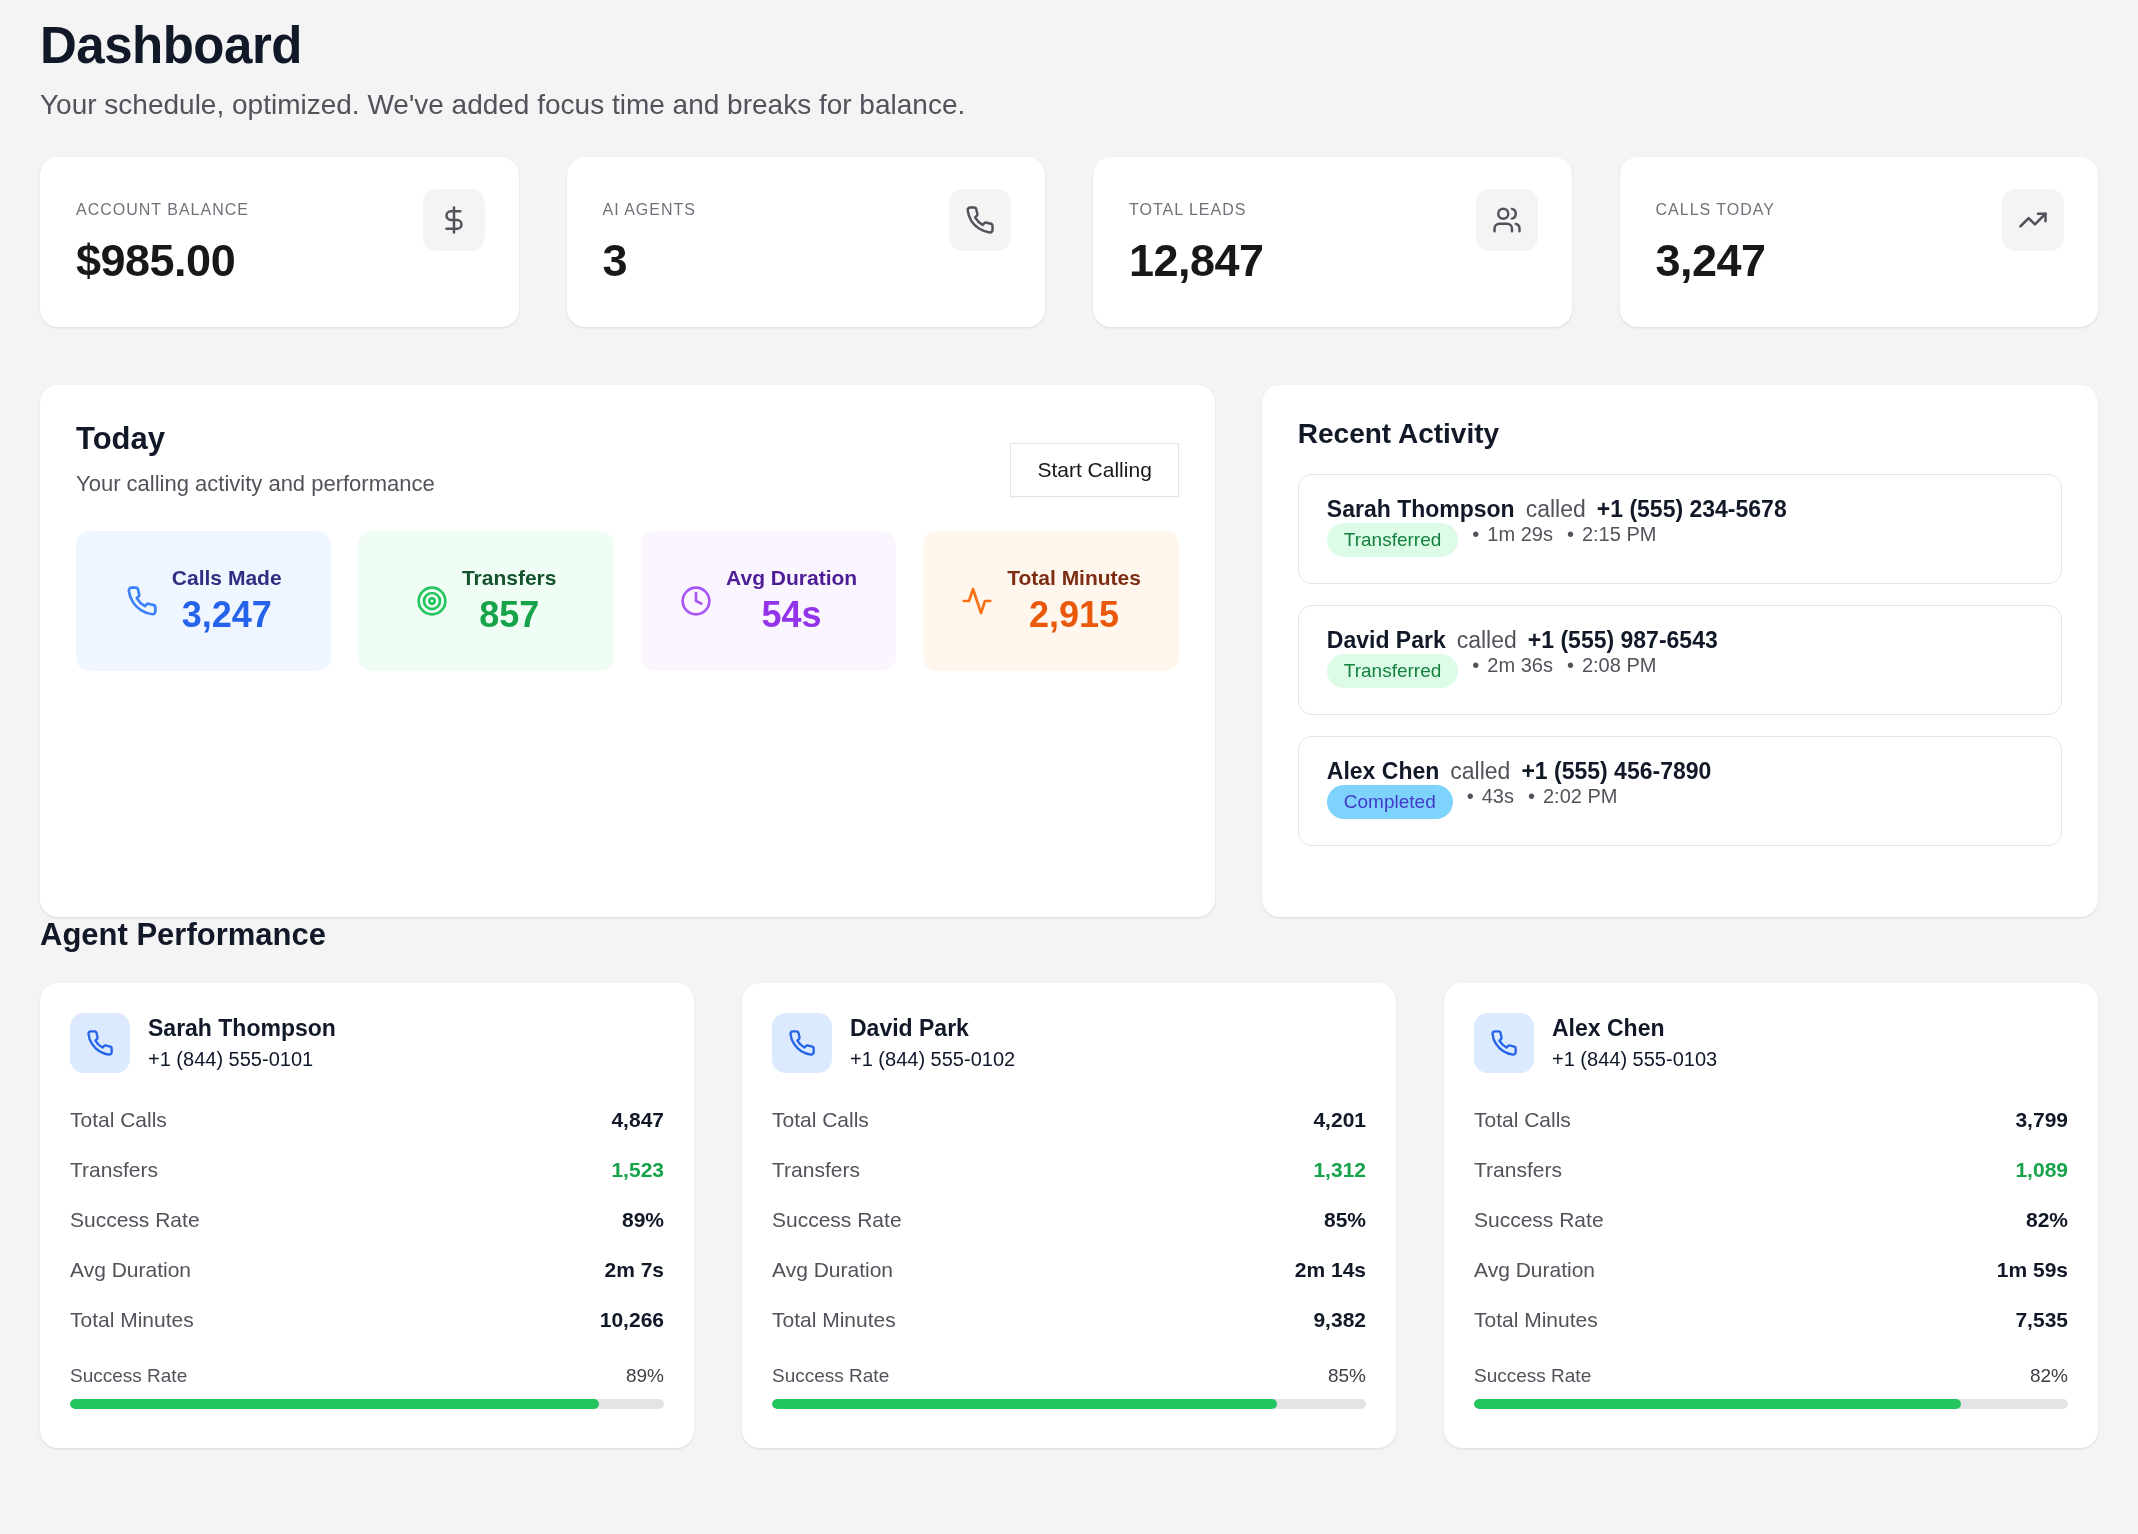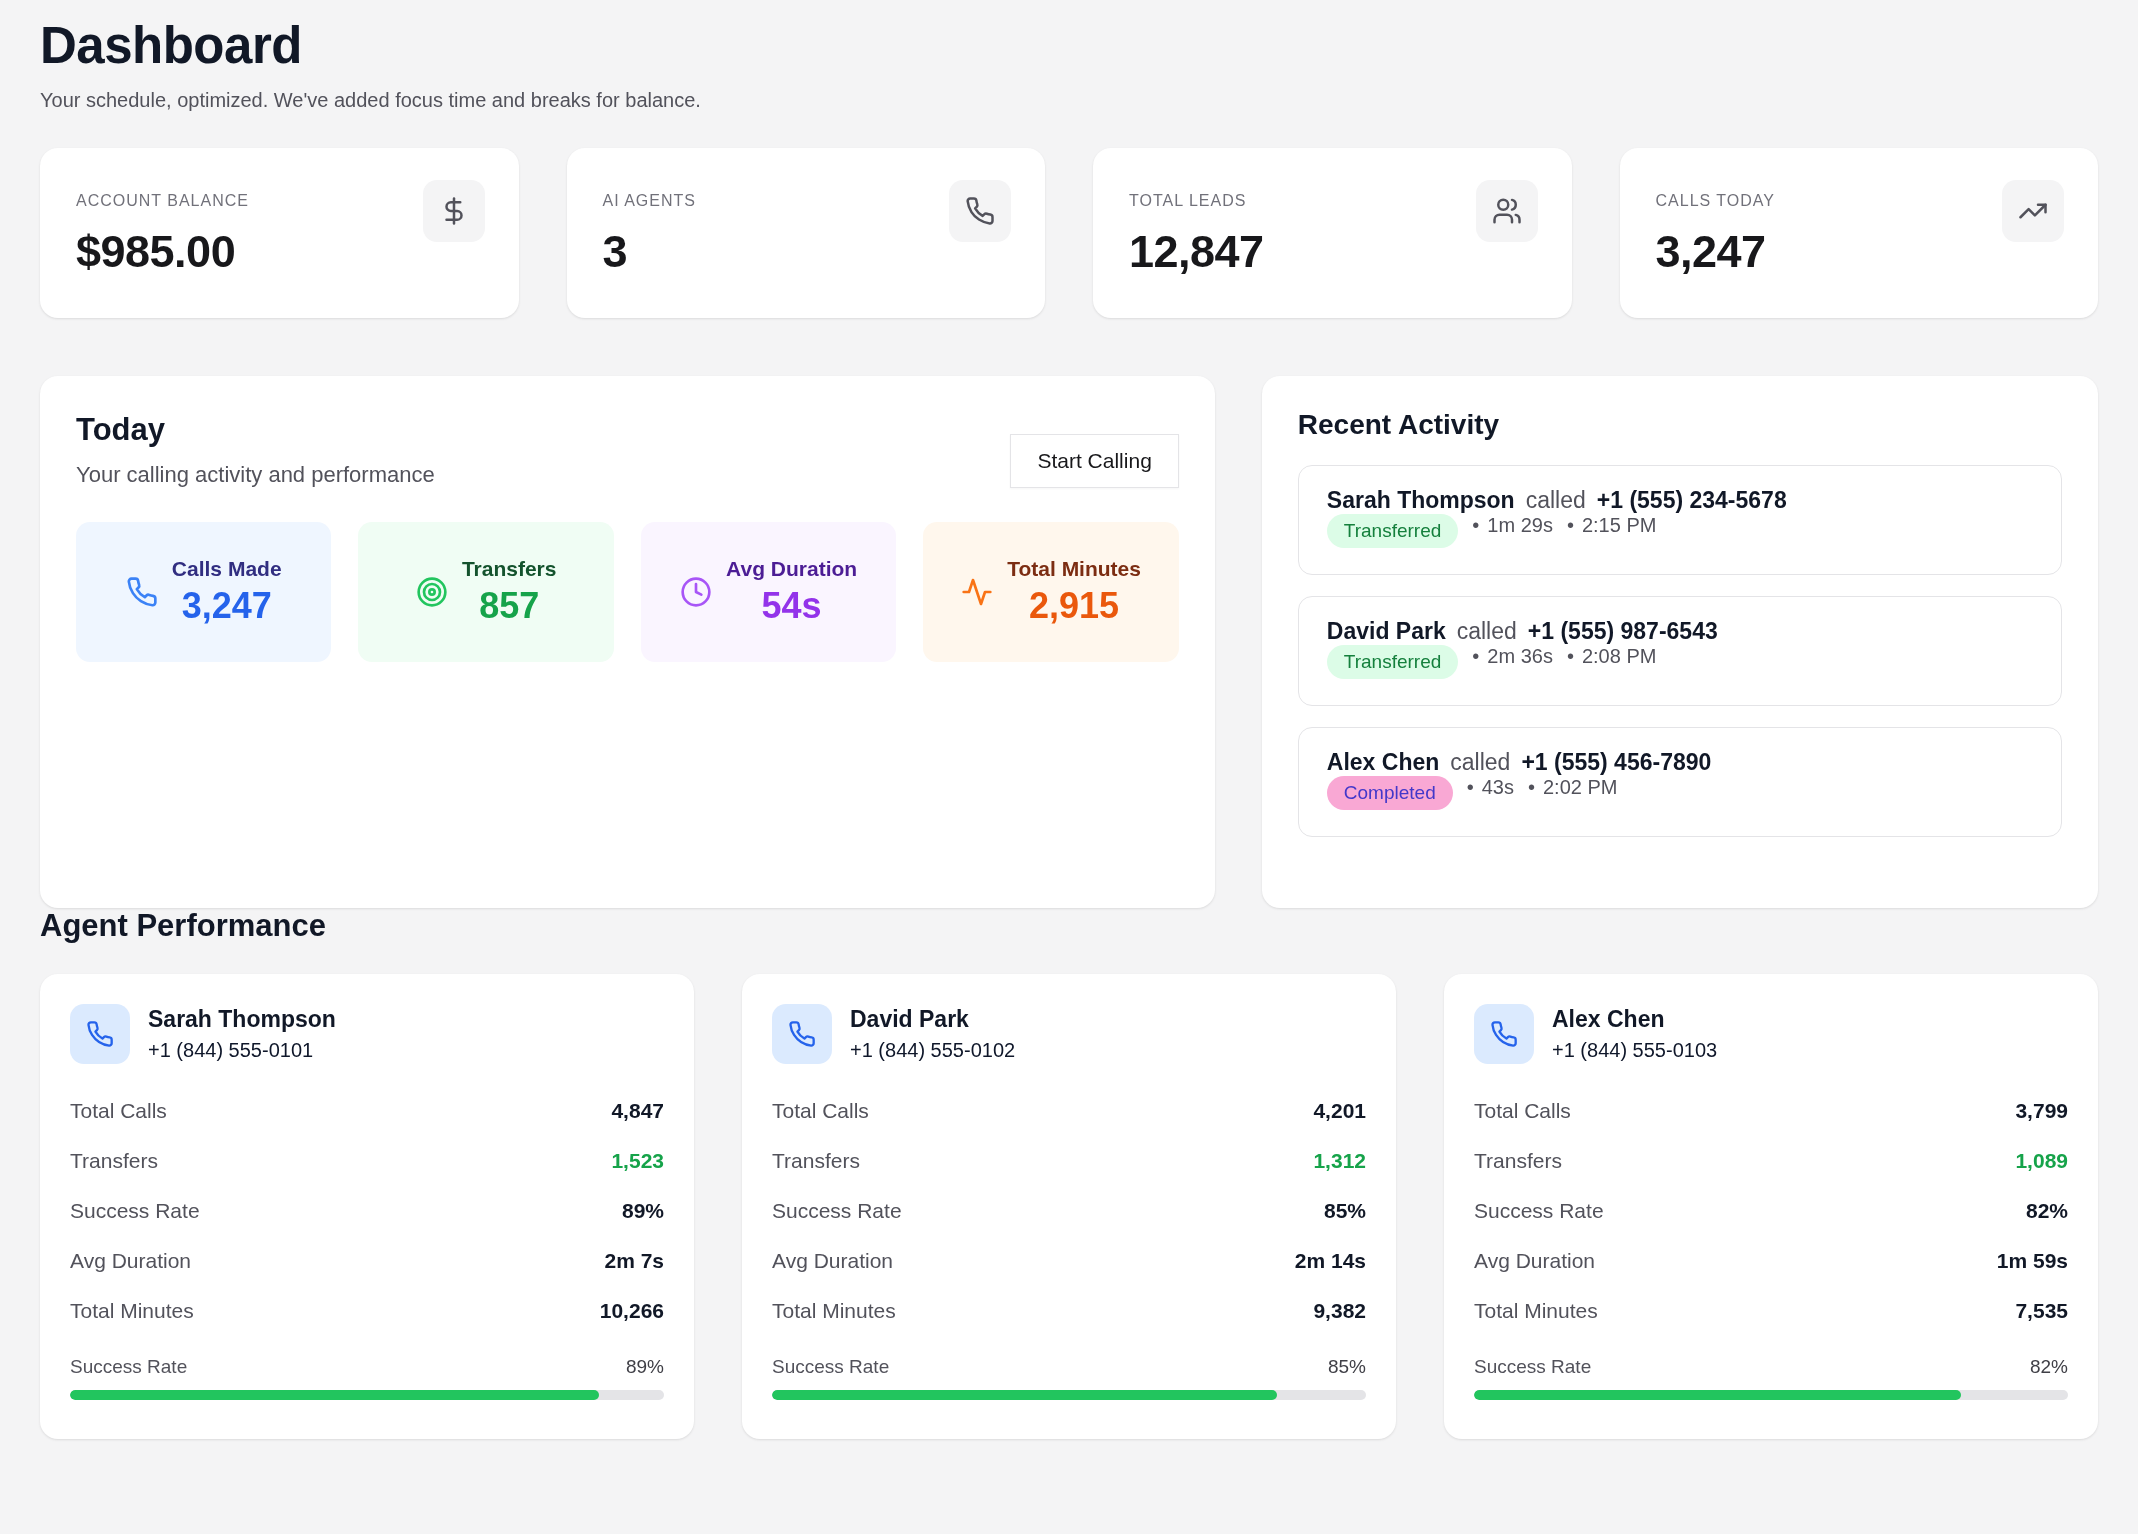--- a/index.html
+++ b/index.html
@@ -1,21 +1,21 @@
 <!DOCTYPE html>
 <html><head>
 <meta charset="utf-8">
 <style>
   * { margin:0; padding:0; box-sizing:border-box; }
   html,body { width:2138px; background:#f4f4f5; font-family:"Liberation Sans", sans-serif; color:#18181b; }
   .page { padding:16px 40px 24px 40px; }
 
   
   .page-title { font-size:51px; font-weight:bold; letter-spacing:-0.5px; color:#111827; }
-  .page-subtitle { margin-top:14px; font-size:20px; color:#52525b; }
+  .page-subtitle { margin-top:14px; font-size:28px; color:#52525b; }
 
   
   .stats-row { display:grid; grid-template-columns:repeat(4,1fr); gap:48px; margin-top:36px; }
   .stat-card { background:#fff; border-radius:18px; padding:32px 36px; height:170px;
                box-shadow:0 1px 3px rgba(0,0,0,0.07), 0 1px 2px rgba(0,0,0,0.04); position:relative; }
   .stat-label { font-size:16px; letter-spacing:1px; color:#71717a; font-weight:500; margin-top:12px; }
   .stat-value { font-size:45px; font-weight:bold; color:#18181b; margin-top:16px; letter-spacing:-0.5px; }
   .stat-iconbox { position:absolute; top:32px; right:34px; width:62px; height:62px; border-radius:14px;
                   background:#f4f4f5; display:flex; align-items:center; justify-content:center; }
   .stat-iconbox svg { width:30px; height:30px; stroke:#52525b; }
@@ -46,21 +46,21 @@
   .activity-title { font-size:28px; font-weight:bold; color:#111827; }
   .activity-list { margin-top:24px; height:380px; overflow:hidden; }
   .activity-item { border:1px solid #e4e4e7; border-radius:14px; padding:21px 28px 26px 28px; margin-bottom:21px; background:#fff; }
   .activity-line1 { display:flex; align-items:baseline; gap:11px; font-size:23px; }
   .activity-name { font-weight:bold; color:#111827; }
   .activity-action { color:#52525b; }
   .activity-phone { font-weight:bold; color:#111827; }
   .activity-line2 { display:flex; align-items:flex-start; gap:14px; }
   .badge { border-radius:999px; padding:6px 17px; font-size:19px; font-weight:500; }
   .badge-transferred { background:#dcfce7; color:#15803d; }
-  .badge-completed { background:#f9a8d4; color:#4338ca; }
+  .badge-completed { background:#7dd3fc; color:#4338ca; }
   .activity-meta { font-size:20px; color:#52525b; display:flex; align-items:center; gap:8px; }
   .dot { color:#52525b; }
 
   
   .section-title { font-size:31px; font-weight:bold; color:#111827; }
   .agents-row { display:grid; grid-template-columns:repeat(3,1fr); gap:48px; margin-top:30px; }
   .agent-card { padding:30px; height:465px; }
   .agent-head { display:flex; align-items:center; gap:18px; }
   .agent-iconbox { width:60px; height:60px; border-radius:14px; background:#dbeafe;
                    display:flex; align-items:center; justify-content:center; flex:none; }

